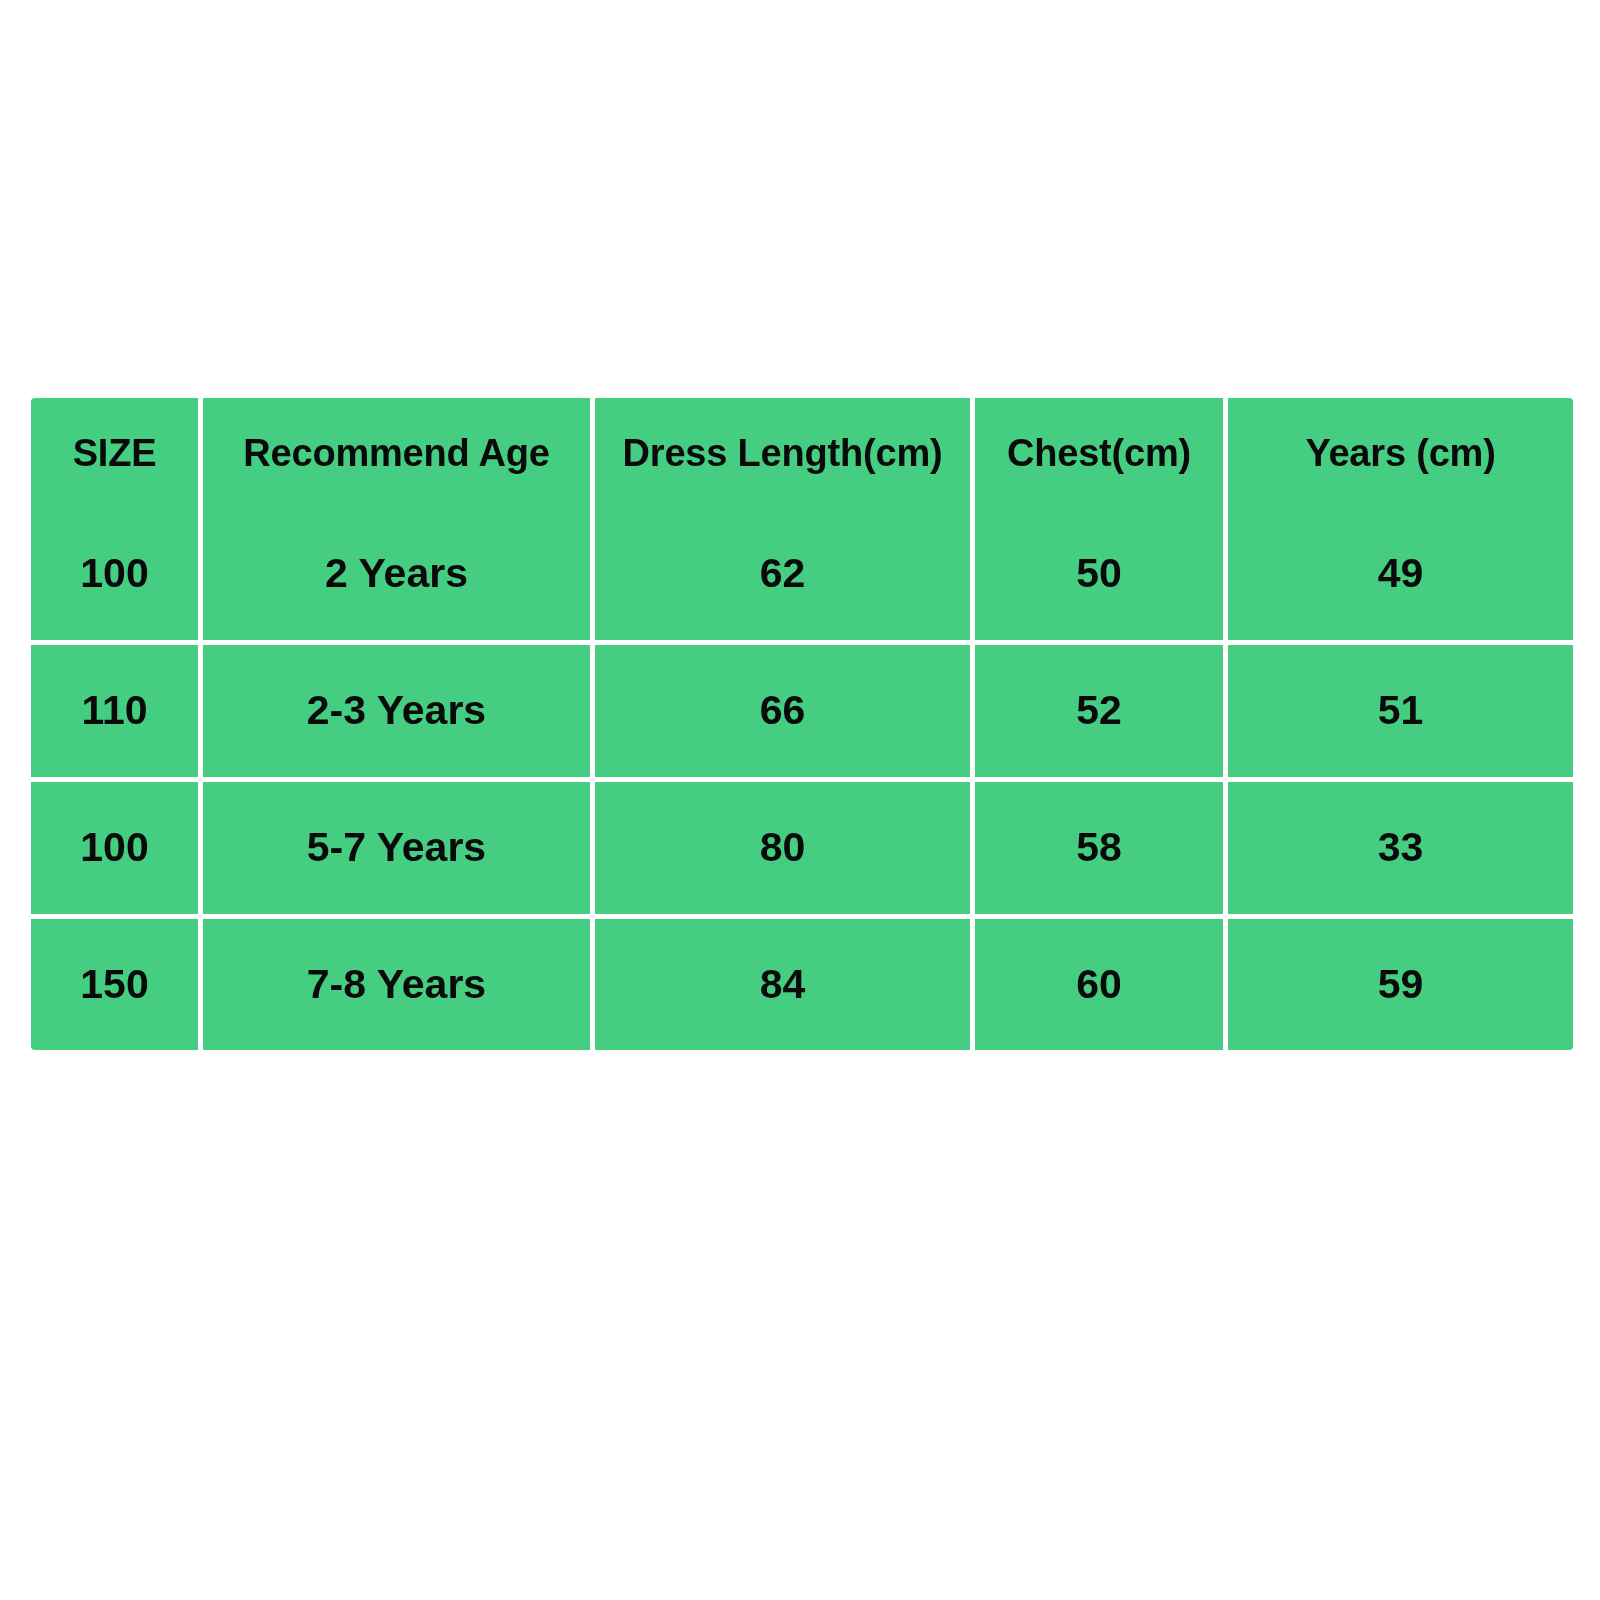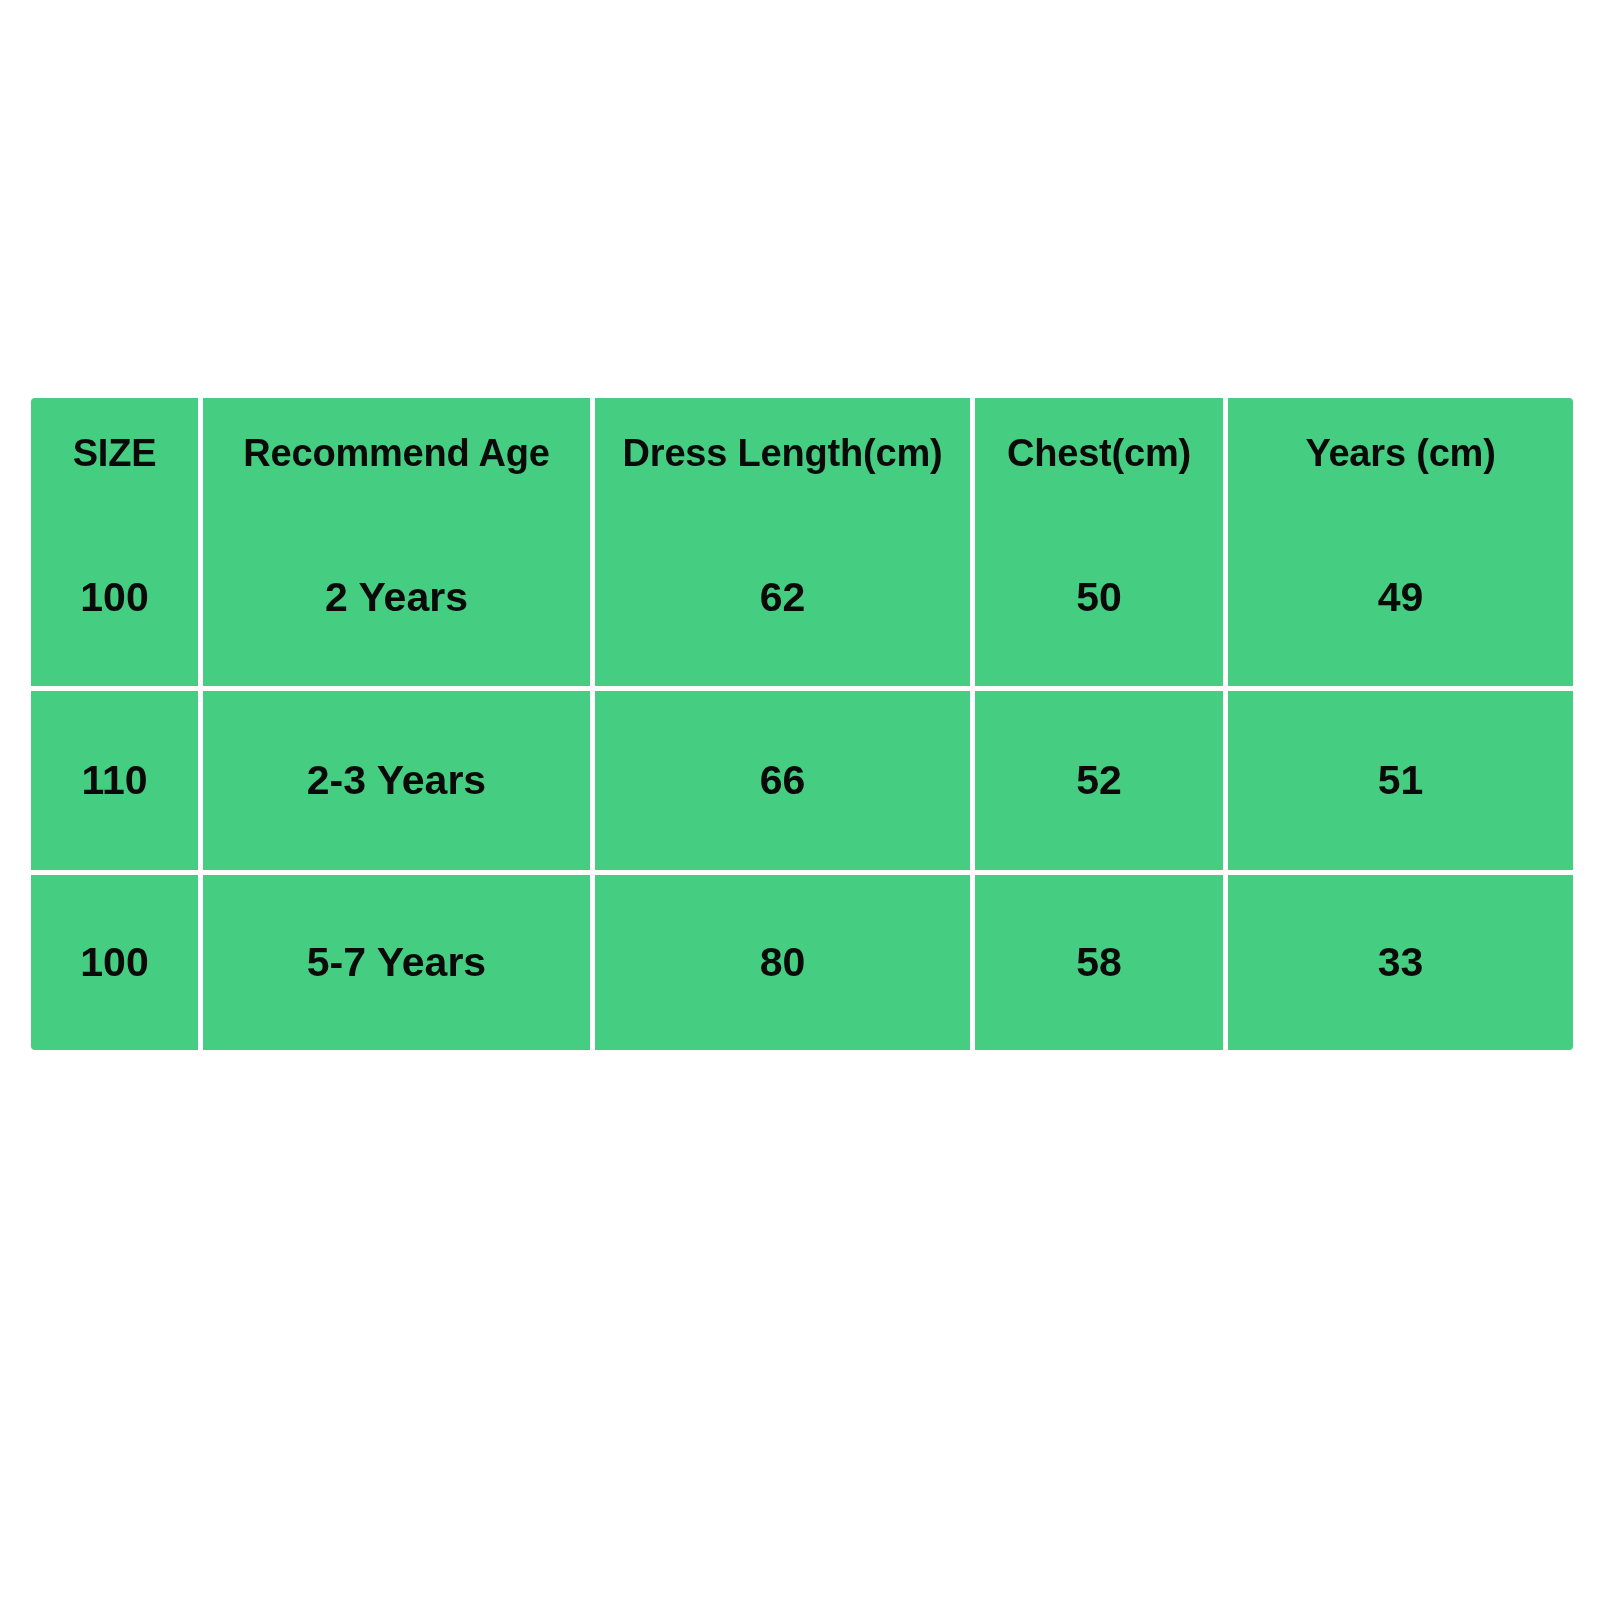--- a/index.html
+++ b/index.html
@@ -109,15 +109,22 @@
         <td>52</td>
         <td>51</td>
       </tr>
       <tr>
         <td>100</td>
         <td>5-7 Years</td>
         <td>80</td>
         <td>58</td>
         <td>33</td>
       </tr>
+      <tr>
+        <td>150</td>
+        <td>7-8 Years</td>
+        <td>84</td>
+        <td>60</td>
+        <td>59</td>
+      </tr>
     </tbody>
   </table>
 </div>
 
 </body></html>

